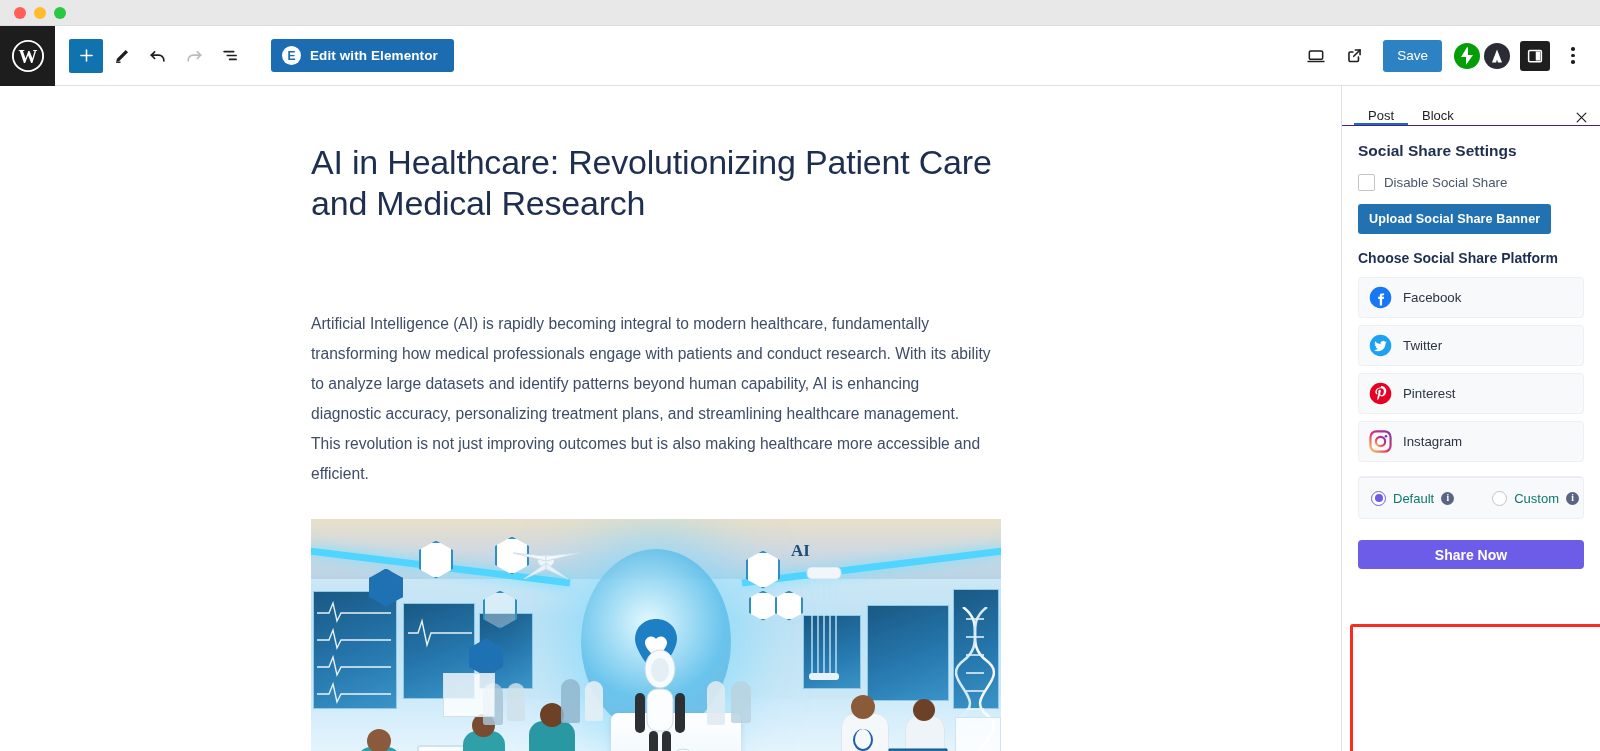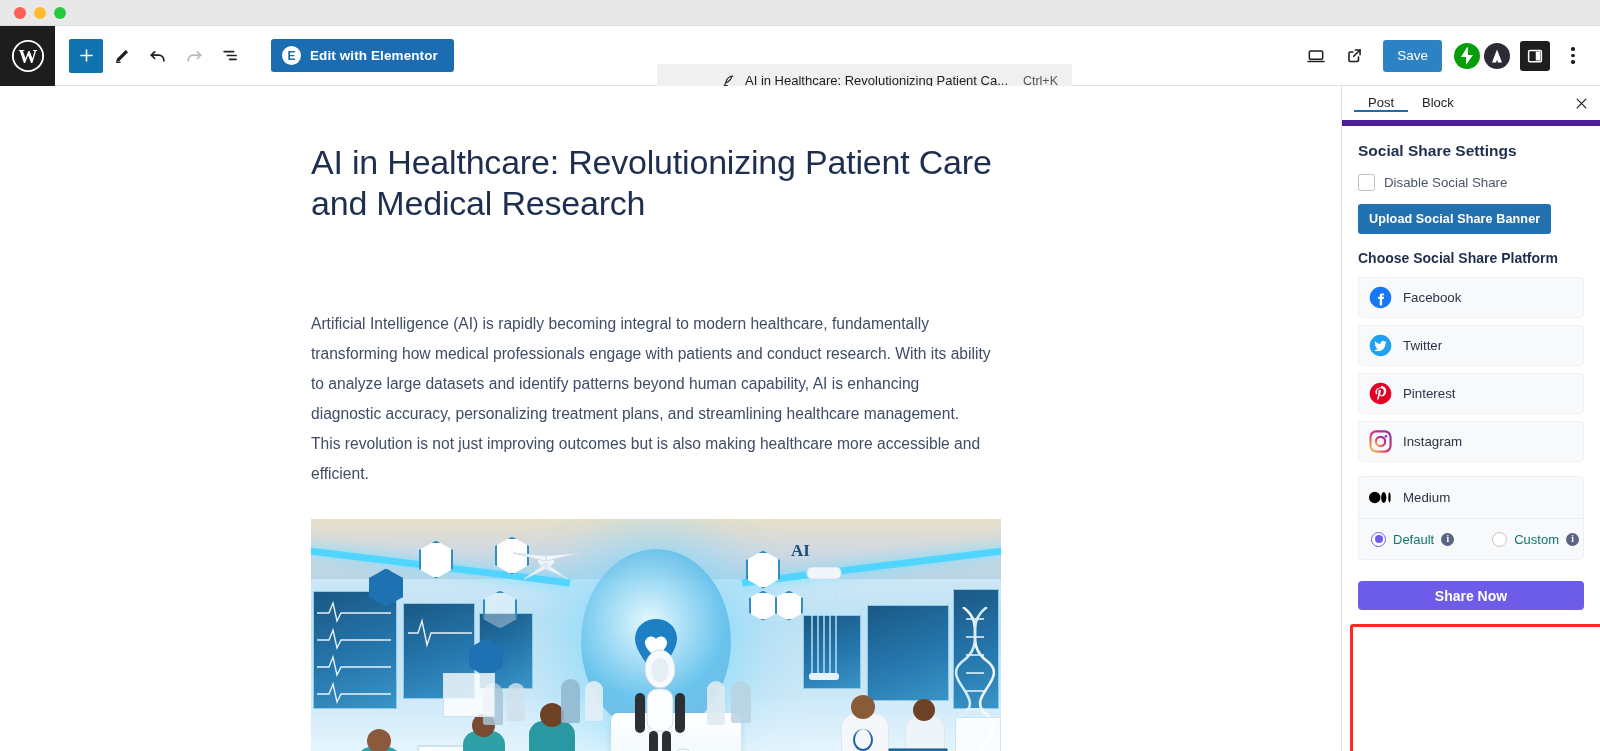--- a/index.html
+++ b/index.html
@@ -126,22 +126,22 @@
   .f-monitor { position:absolute; background:linear-gradient(150deg,#ffffff,#e6f4fb); border:2px solid #cfe3ee; border-radius:3px;}
   .f-shelf { position:absolute; background:rgba(255,255,255,.8); border:1px solid #cfe3ee;}
   .f-ecg { position:absolute; stroke:#ffffff; fill:none; stroke-width:1.4; opacity:.9;}
 
   
   .sidebar {
     width: 259px; background: #fff; border-left: 1px solid #e0e0e0;
     display: flex; flex-direction: column; flex: none; position: relative;
   }
   .sb-tabs {
-    height: 40px; display: flex; align-items: center;
-    border-bottom: 6px solid #4c1d95; padding-left: 12px; position: relative;
+    height: 40px; display: flex; align-items: flex-end;
+    border-bottom: 1px solid #4c1d95; padding-left: 12px; position: relative;
   }
   .sb-tab {
     padding: 0 14px; display: flex; align-items: center; font-size: 13px;
     color: #1e1e1e; cursor: pointer; border-bottom: 2px solid transparent;
     background: none; border-top:none; border-left:none; border-right:none;
   }
   .sb-tab.active { border-bottom-color: #1b6cb0; font-weight: 500; }
   .sb-close {
     margin-left: auto; width: 38px; display: flex; align-items: center;
     justify-content: center; cursor: pointer; background:none; border:none;
@@ -240,28 +240,20 @@
         <path d="M4 7h12M8 12h11M11 17h8" stroke-width="2.2" stroke-linecap="round"></path>
       </svg>
     </button>
   </div>
 
   <button class="elementor-btn">
     <span class="elementor-badge">E</span>
     <span>Edit with Elementor</span>
   </button>
 
-  <div class="cmdk">
-    <svg class="feather" viewBox="0 0 24 24">
-      <path d="M19 5c-3 0-9 2-11 9l-2 5M7 16c6-2 9-6 10-10" stroke="#1e1e1e" stroke-width="1.7" fill="none" stroke-linecap="round"></path>
-      <path d="M5 20h5" stroke="#1e1e1e" stroke-width="1.7" stroke-linecap="round"></path>
-    </svg>
-    <span>AI in Healthcare: Revolutionizing Patient Ca...</span>
-    <span class="shortcut">Ctrl+K</span>
-  </div>
 
   <div class="right-tools">
     <button class="tb-btn">
       <svg viewBox="0 0 24 24" width="20" height="20">
         <rect x="4" y="6" width="16" height="10" rx="1.5" stroke-width="1.8"></rect>
         <path d="M2.5 18.5h19" stroke-width="1.8" stroke-linecap="round"></path>
       </svg>
     </button>
     <button class="tb-btn">
       <svg viewBox="0 0 24 24" width="19" height="19">
@@ -495,28 +487,20 @@
               </linearGradient>
             </defs>
             <rect x="2" y="2" width="28" height="28" rx="8" fill="none" stroke="url(#igg)" stroke-width="3"></rect>
             <circle cx="16" cy="16" r="6.5" fill="none" stroke="url(#igg)" stroke-width="3"></circle>
             <circle cx="23.6" cy="8.6" r="1.8" fill="#8134af"></circle>
           </svg>
           <span class="plat-name">Instagram</span>
         </div>
 
         <div class="medium-card">
-          <div class="medium-head">
-            <svg class="plat-ico" viewBox="0 0 32 24">
-              <ellipse cx="8" cy="12" rx="8" ry="8" fill="#000"></ellipse>
-              <ellipse cx="20.5" cy="12" rx="3.6" ry="7.6" fill="#000"></ellipse>
-              <ellipse cx="28.5" cy="12" rx="1.6" ry="6.8" fill="#000"></ellipse>
-            </svg>
-            <span class="plat-name">Medium</span>
-          </div>
           <div class="medium-opts">
             <span class="opt">
               <span class="radio on"></span>
               <span class="opt-label">Default</span>
               <span class="info-ico">i</span>
             </span>
             <span class="opt">
               <span class="radio"></span>
               <span class="opt-label">Custom</span>
               <span class="info-ico">i</span>

